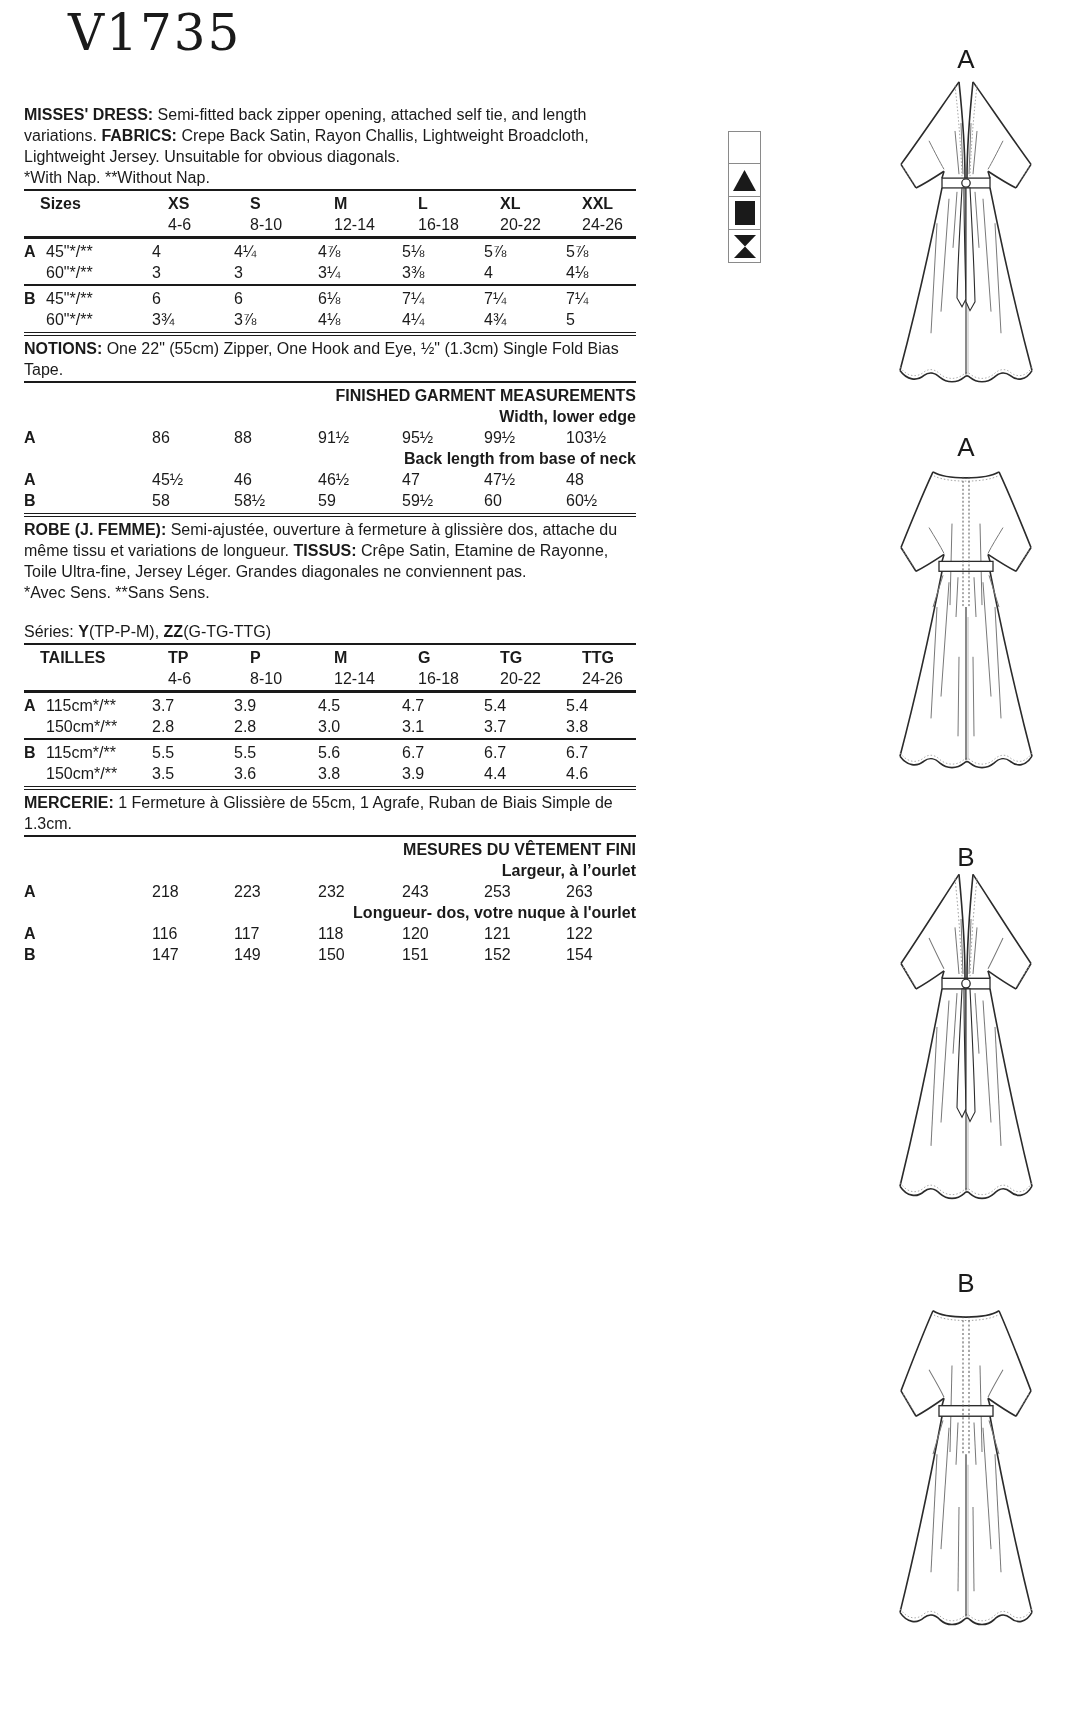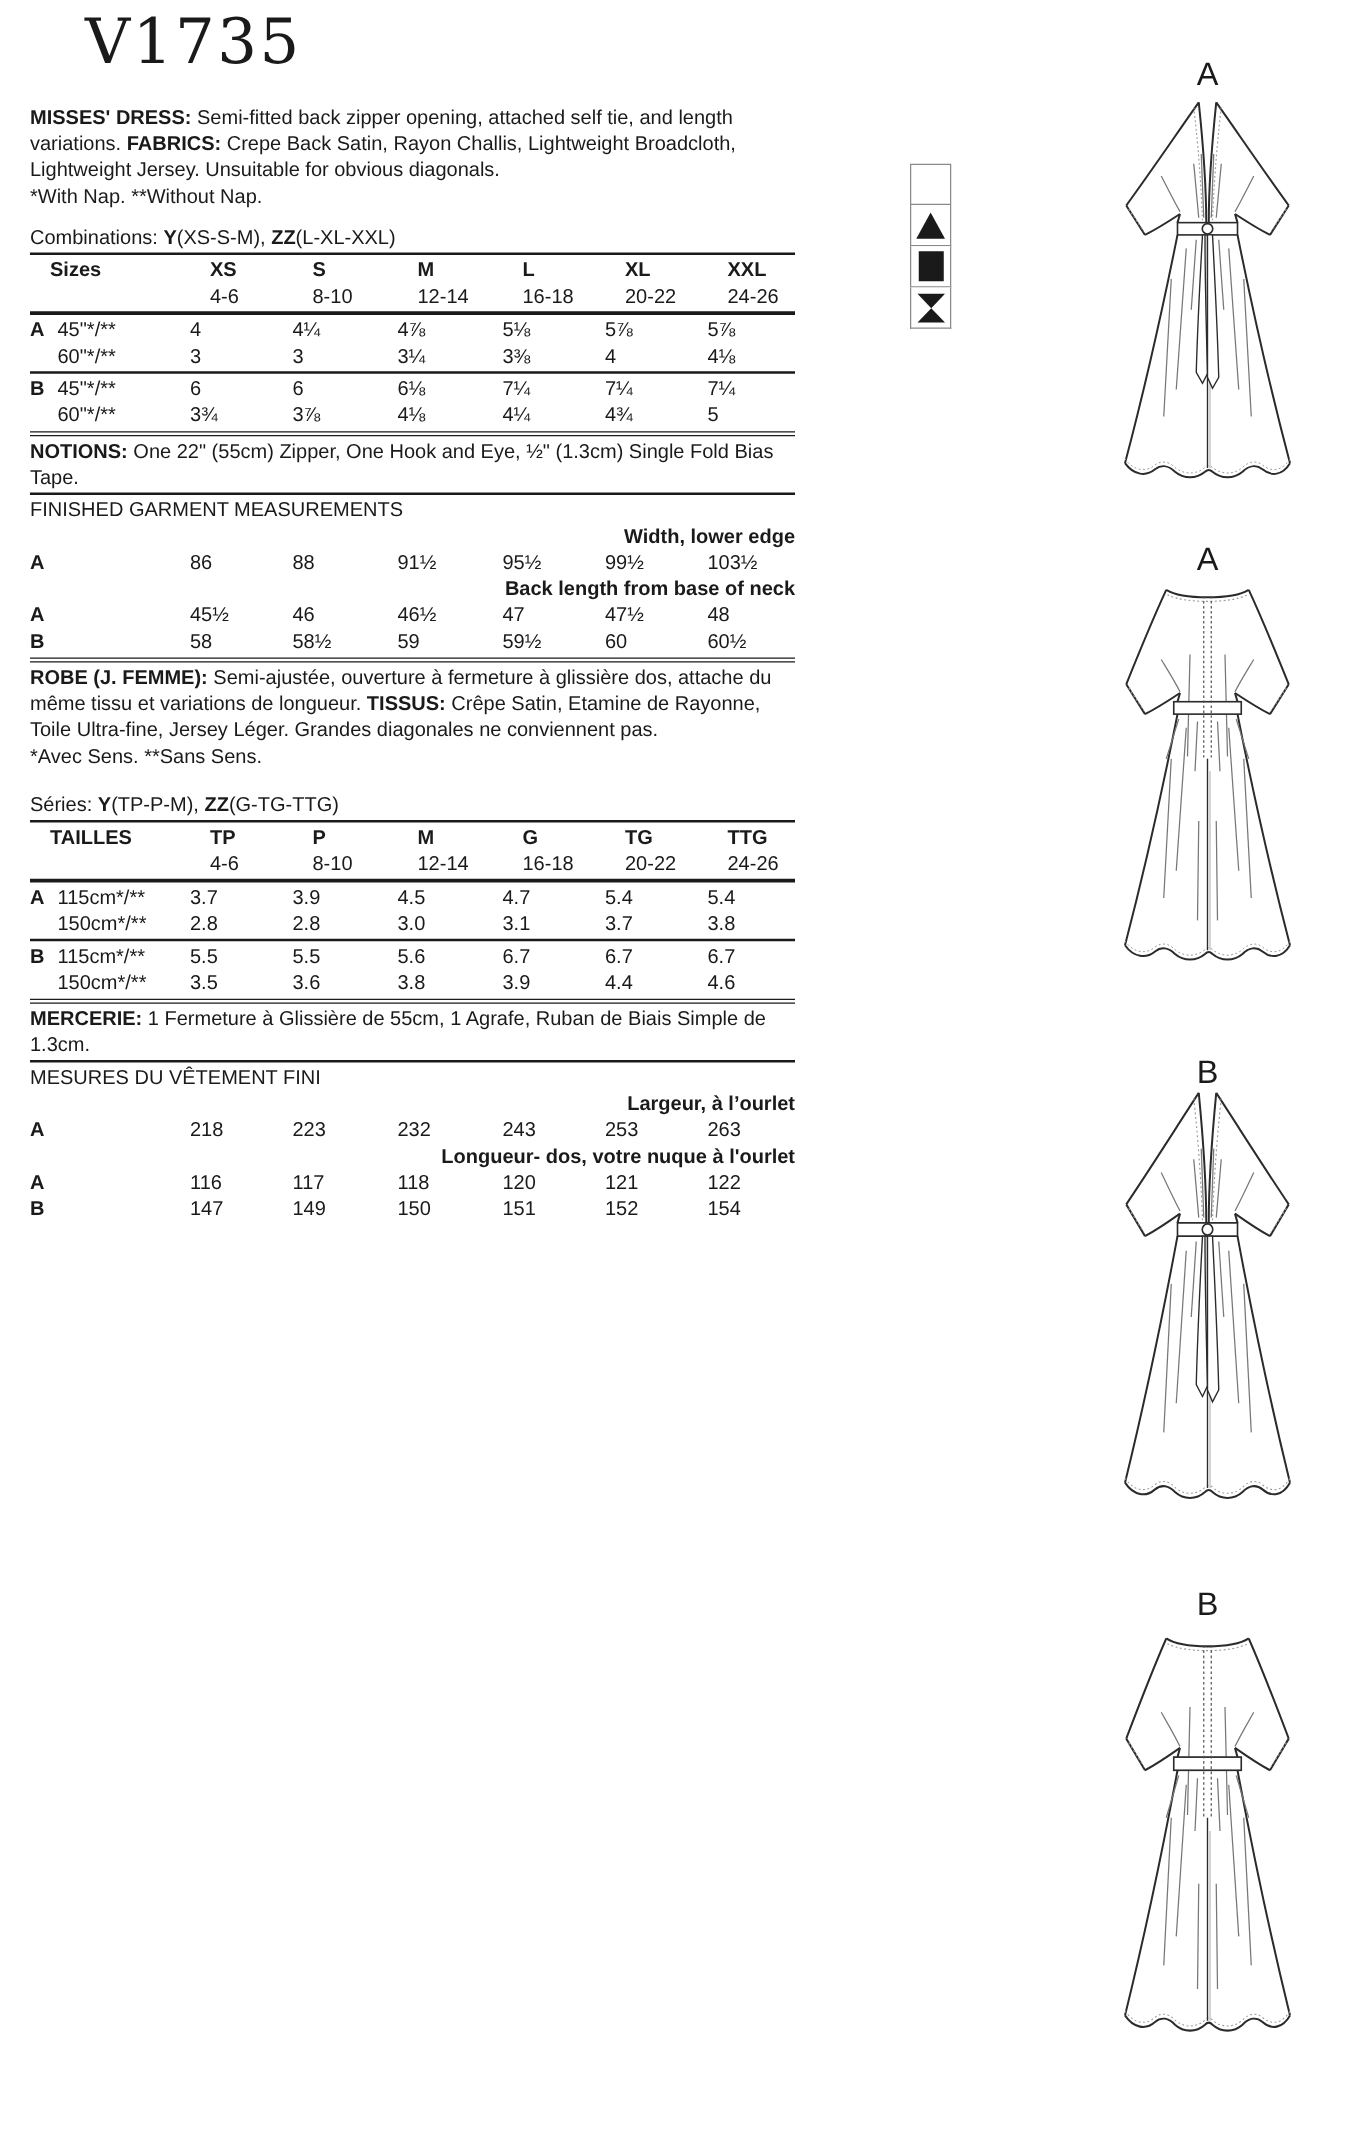--- a/index.html
+++ b/index.html
@@ -2,34 +2,34 @@
 <html><head>
 <meta charset="utf-8">
 <style>
   html,body{margin:0;padding:0;background:#fff;}
   .page{position:relative;width:1080px;height:1714px;background:#fff;overflow:hidden;
         font-family:"Liberation Sans",sans-serif;color:#1a1a1a;}
   .pattern-number{position:absolute;left:20px;top:4px;font-family:"DejaVu Serif",serif;
         font-size:50px;font-weight:500;letter-spacing:2px;margin-left:48px;}
   .difficulty{position:absolute;left:310px;top:44px;width:322px;text-align:right;
         font-size:21px;letter-spacing:.3px;}
-  .col{position:absolute;left:24px;top:84px;width:612px;font-size:16px;line-height:21px;}
+  .col{position:absolute;left:24px;top:104px;width:612px;font-size:16px;line-height:21px;}
   .b{font-weight:700;}
   p.txt{margin:0;}
   .combos{margin-top:12px;}
   .series-line{margin-top:18px;}
   .rule2{border-top:2px solid #1a1a1a;height:0;margin:1px 0 2px;}
   .rule3{border-top:3px solid #1a1a1a;height:0;margin:1px 0 2px;}
   .rule4{border-top:4px double #1a1a1a;height:0;margin:2px 0 2px;}
   .grid{display:grid;grid-template-columns:128px 82px 84px 84px 82px 82px 70px;}
   .grid .c{white-space:nowrap;line-height:21px;}
   .hdr .c{font-weight:700;margin-left:16px;}
   .hdr .rng{font-weight:400;}
   .letter{display:inline-block;width:22px;font-weight:700;}
-  .mtitle{font-weight:400;}
+  .mtitle{font-weight:700;text-align:right;}
   .slabel{font-weight:700;text-align:right;}
   
   .symbol-strip{position:absolute;left:728px;top:131px;width:33px;}
   .sym-cell{width:33px;height:33px;box-sizing:border-box;border:1px solid #8a8a8a;
         border-top-width:0;display:flex;align-items:center;justify-content:center;background:#fff;}
   .sym-cell:first-child{border-top-width:1px;}
   
   .fig-label{position:absolute;left:871px;width:190px;text-align:center;font-size:26px;}
   .fig-art{position:absolute;left:871px;}
 </style>
@@ -38,21 +38,20 @@
 
 <div class="page">
 
   <div class="pattern-number">V1735</div>
 
   <div class="col">
 
     <p class="txt"><span class="b">MISSES' DRESS: </span><span>Semi-fitted back zipper opening, attached self tie, and length variations. </span><span class="b">FABRICS: </span><span>Crepe Back Satin, Rayon Challis, Lightweight Broadcloth, Lightweight Jersey. Unsuitable for obvious diagonals.</span></p>
     <p class="txt">*With Nap. **Without Nap.</p>
 
-    <div class="combos"><span>Combinations: </span><span class="b">Y</span><span>(XS-S-M), </span><span class="b">ZZ</span><span>(L-XL-XXL)</span></div>
     <div class="rule2"></div>
     <div>
         <div class="grid hdr">
           <div class="c lab">Sizes</div>
           <div class="c">
             <div>XS</div>
             <div class="rng">4-6</div>
           </div>
           <div class="c">
             <div>S</div>

